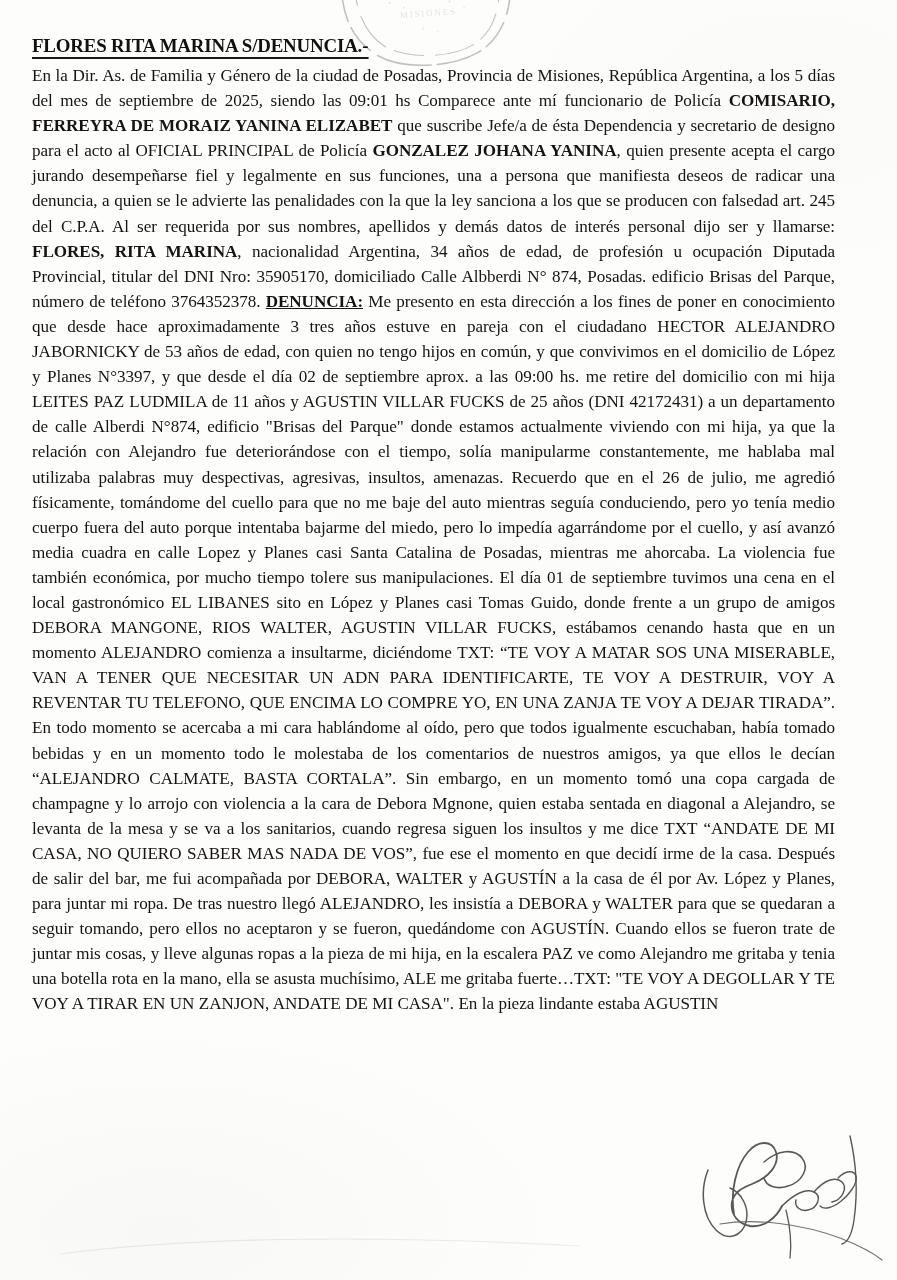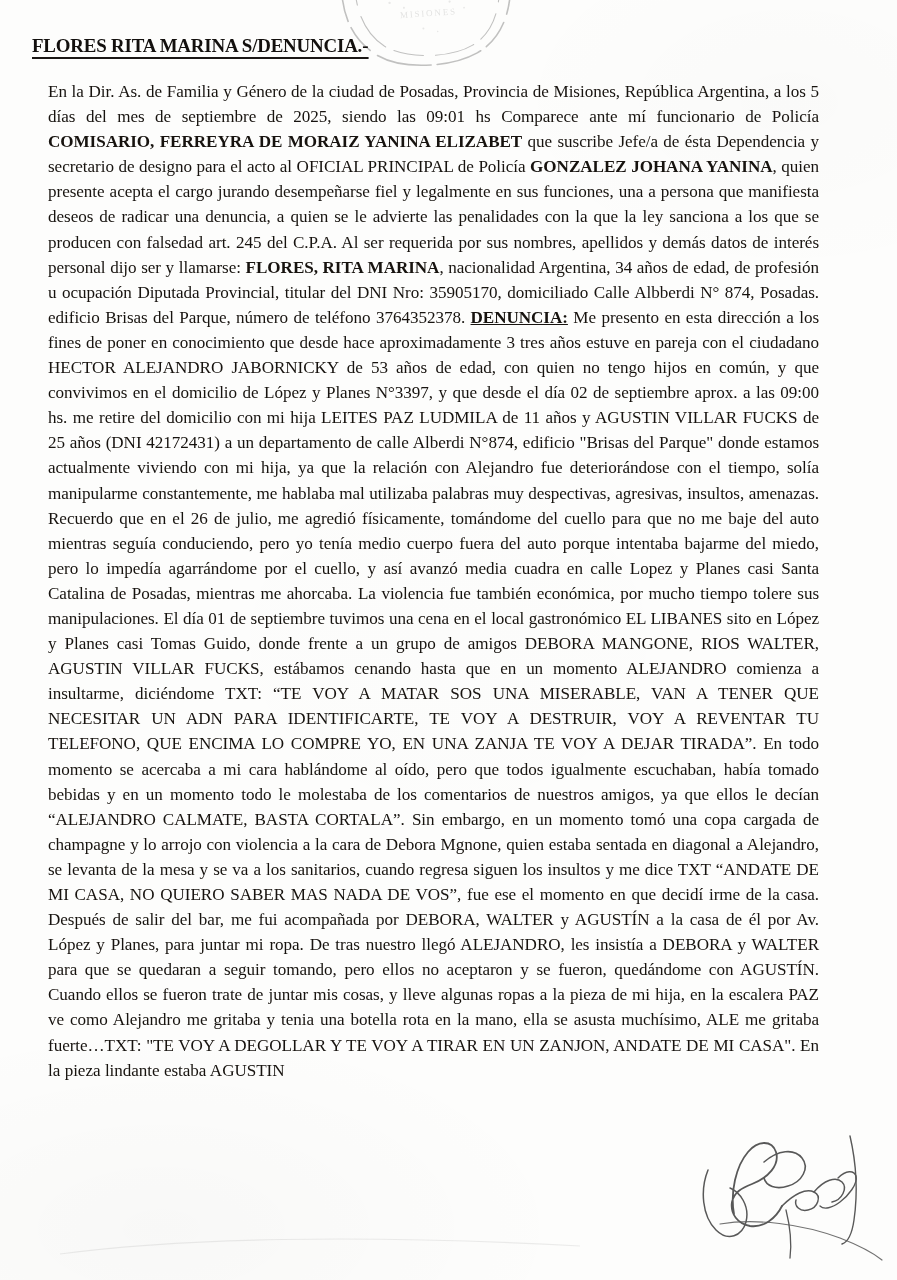--- a/index.html
+++ b/index.html
@@ -69,21 +69,21 @@
     width: 803px;
     font-size: 17.1px;
     line-height: 25.1px;
     text-align: justify;
     text-justify: inter-word;
     letter-spacing: -0.05px;
     word-spacing: 0.2px;
     color: #17130f;
   }
   .body-text p {
-    margin: 16px;
+    margin: 0;
     text-indent: 0;
   }
   .b { font-weight: bold; }
   .bu { font-weight: bold; text-decoration: underline; text-underline-offset: 1px; }
 
   
   .signature {
     position: absolute;
     left: 690px;
     top: 1118px;

